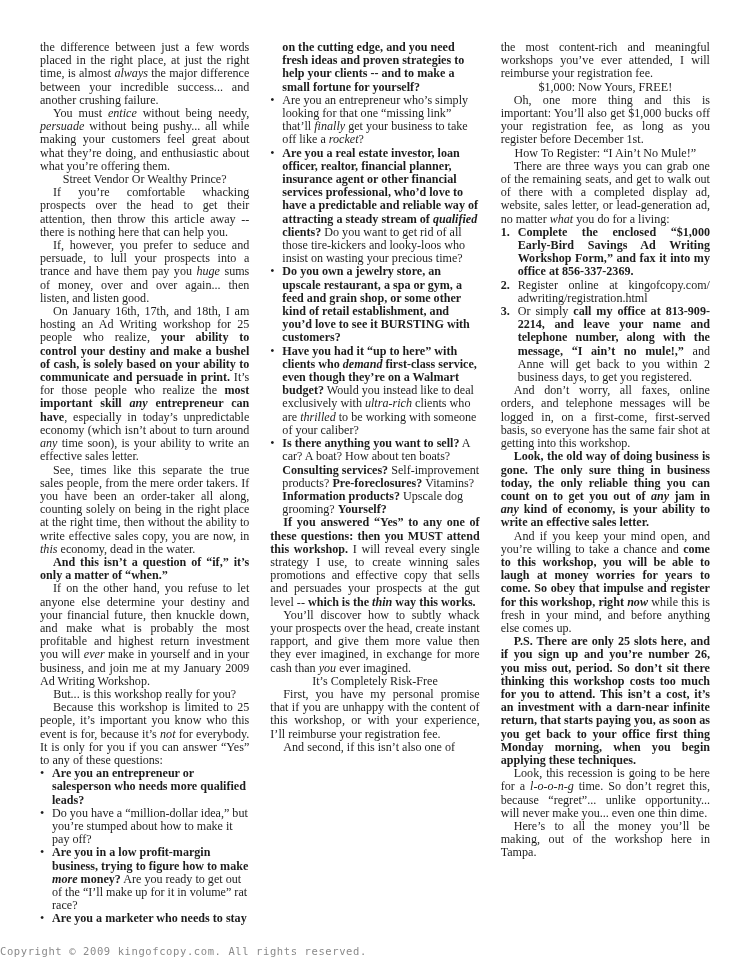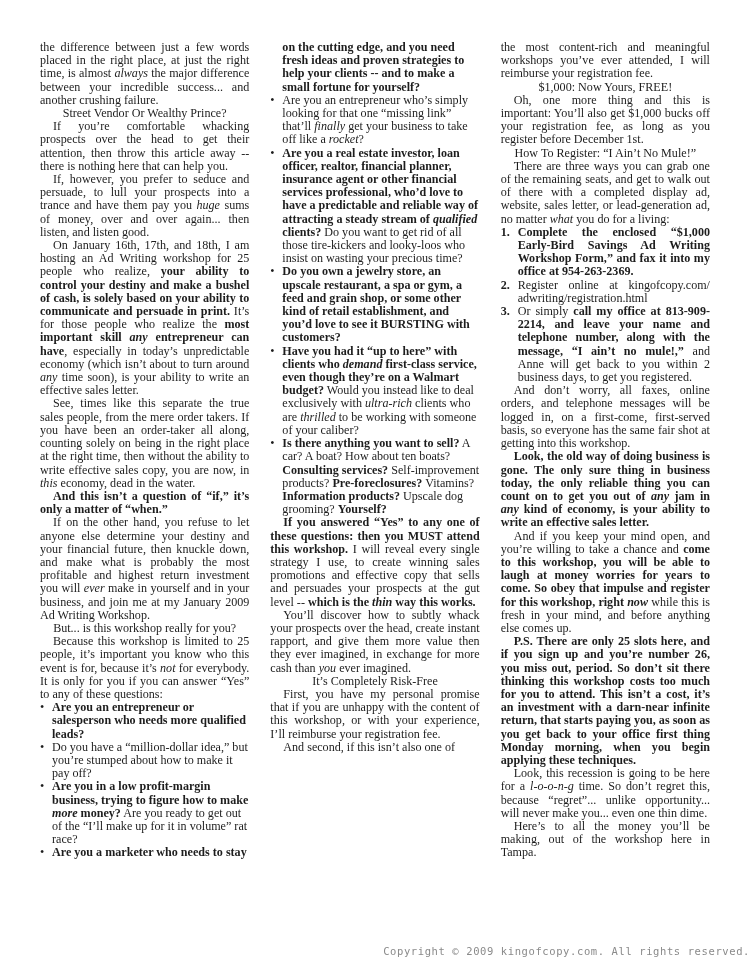--- a/index.html
+++ b/index.html
@@ -35,34 +35,35 @@
   .item .marker { flex: 0 0 12px; }
   .item .itext { flex: 1 1 auto; }
   .item.numbered { text-align: justify; }
   .item.numbered .marker { flex: 0 0 17px; font-weight: bold; }
   .cont { padding-left: 12px; text-align: left; }
   b { font-weight: bold; }
   i { font-style: italic; }
   .footer {
     position: absolute;
     left: 0; right: 0; bottom: 14px;
-    text-align: right;
+    text-align: left;
     font-family: "DejaVu Sans Mono", monospace;
     font-size: 10.5px;
     letter-spacing: 0.6px;
     color: var(--muted);
   }
 </style>
 </head>
 <body>
 
 <div class="page">
   <div class="columns">
     <div class="col">
         <p class="noindent">the difference between just a few words placed in the right place, at just the right time, is almost <i>always</i> the major difference between your incredible success... and another crushing failure.</p>
+        <p class="">You must <i>entice</i> without being needy, <i>persuade</i> without being pushy... all while making your customers feel great about what they’re doing, and enthusiastic about what you’re offering them.</p>
         <p class="heading">Street Vendor Or Wealthy Prince?</p>
         <p class="">If you’re comfortable whacking prospects over the head to get their attention, then throw this article away -- there is nothing here that can help you.</p>
         <p class="">If, however, you prefer to seduce and persuade, to lull your prospects into a trance and have them pay you <i>huge</i> sums of money, over and over again... then listen, and listen good.</p>
         <p class="">On January 16th, 17th, and 18th, I am hosting an Ad Writing workshop for 25 people who realize, <b>your ability to control your destiny and make a bushel of cash, is solely based on your ability to communicate and persuade in print.</b> It’s for those people who realize the <b>most important skill <i>any</i> entrepreneur can have</b>, especially in today’s unpredictable economy (which isn’t about to turn around <i>any</i> time soon), is your ability to write an effective sales letter.</p>
         <p class="">See, times like this separate the true sales people, from the mere order takers. If you have been an order-taker all along, counting solely on being in the right place at the right time, then without the ability to write effective sales copy, you are now, in <i>this</i> economy, dead in the water.</p>
         <p class=""><b>And this isn’t a question of “if,” it’s only a matter of “when.”</b></p>
         <p class="">If on the other hand, you refuse to let anyone else determine your destiny and your financial future, then knuckle down, and make what is probably the most profitable and highest return investment you will <i>ever</i> make in yourself and in your business, and join me at my January 2009 Ad Writing Workshop.</p>
         <p class="heading">But... is this workshop really for you?</p>
         <p class="">Because this workshop is limited to 25 people, it’s important you know who this event is for, because it’s <i>not</i> for everybody.  It is only for you if you can answer “Yes” to any of these questions:</p>
         <div class="item bullet">
@@ -111,21 +112,21 @@
         <p class="">And second, if this isn’t also one of</p>
       </div>
     <div class="col">
         <p class="noindent">the most content-rich and meaningful workshops you’ve ever attended, I will reimburse your registration fee.</p>
         <p class="heading">$1,000: Now Yours, FREE!</p>
         <p class="">Oh, one more thing and this is important:  You’ll also get $1,000 bucks off your registration fee, as long as you register before December 1st.</p>
         <p class="heading">How To Register: “I Ain’t No Mule!”</p>
         <p class="">There are three ways you can grab one of the remaining seats, and get to walk out of there with a completed display ad, website, sales letter, or lead-generation ad, no matter <i>what</i> you do for a living:</p>
         <div class="item numbered">
           <span class="marker">1.</span>
-          <span class="itext"><b>Complete the enclosed “$1,000 Early-Bird Savings Ad Writing Workshop Form,” and fax it into my office at 954-263-2369.</b></span>
+          <span class="itext"><b>Complete the enclosed “$1,000 Early-Bird Savings Ad Writing Workshop Form,” and fax it into my office at 856-337-2369.</b></span>
         </div>
         <div class="item numbered">
           <span class="marker">2.</span>
           <span class="itext">Register online at kingofcopy.com/ adwriting/registration.html</span>
         </div>
         <div class="item numbered">
           <span class="marker">3.</span>
           <span class="itext">Or simply <b>call my office at 813-909-2214, and leave your name and telephone number, along with the message, “I ain’t no mule!,”</b> and Anne will get back to you within 2 business days, to get you registered.</span>
         </div>
         <p class="">And don’t worry, all faxes, online orders, and telephone messages will be logged in, on a first-come, first-served basis, so everyone has the same fair shot at getting into this workshop.</p>

